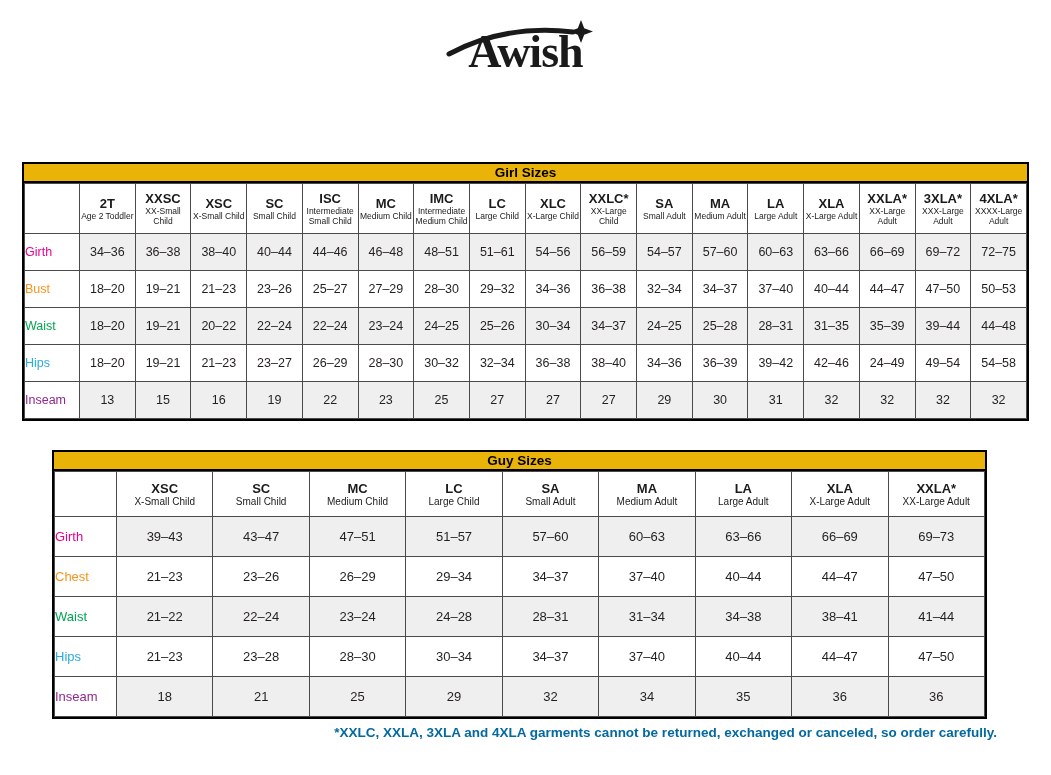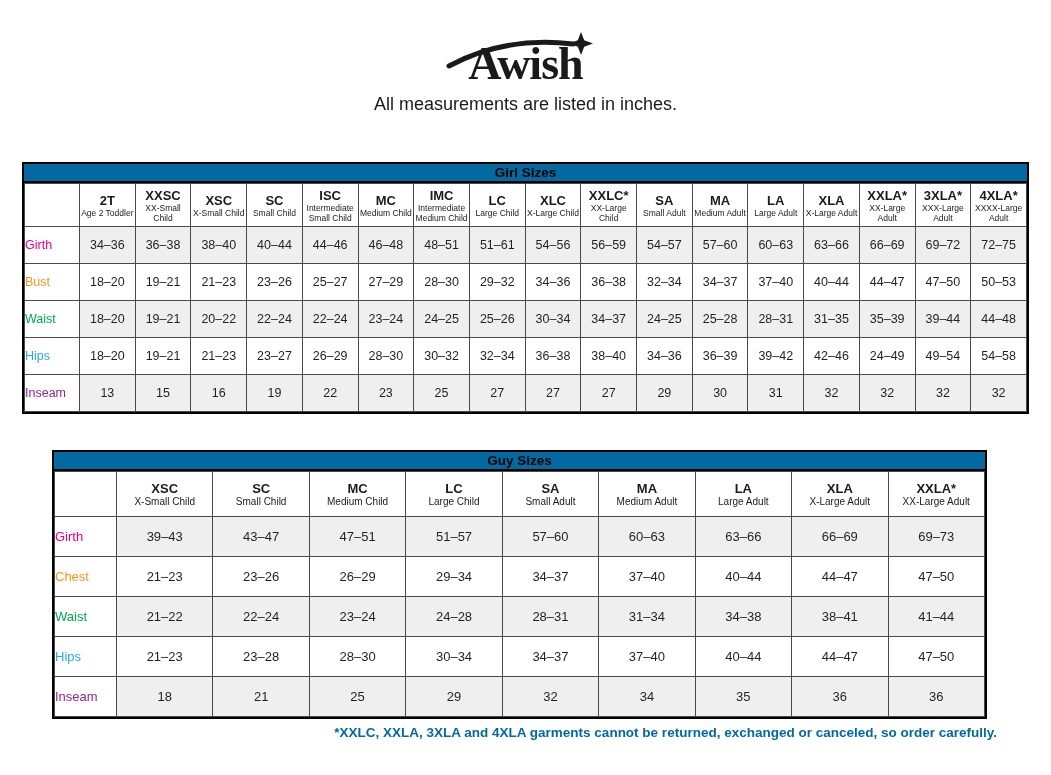--- a/index.html
+++ b/index.html
@@ -9,21 +9,21 @@
     width:1051px; height:775px;
     background:#ffffff;
     font-family:"Liberation Sans", sans-serif;
     color:#231F20;
     overflow:hidden;
   }
 
   
   .header-row {
     display:flex; justify-content:center; align-items:center;
-    gap:20px; padding-top:30px;margin-top:12px;
+    gap:20px; padding-top:30px;
   }
   .logo {
     position:relative;
     width:178px; text-align:center;
     font-family:"Liberation Serif", serif;
     color:#1a1a1a;
   }
   .logo-awish {
     display:block;
     font-size:46px; font-weight:bold; line-height:44px;
@@ -51,42 +51,42 @@
   
   .size-table {
     position:absolute;
     border:2px solid #000;
     background:#fff;
   }
   #girl-table { left:22px; top:162px; width:1007px; }
   #guy-table  { left:52px; top:450px; width:935px; }
 
   .table-bar {
-    background:#0369a1;
+    background:#eab308;
     border-bottom:2px solid #000;
     text-align:center;
     font-weight:bold; font-size:13.5px; color:#000;
     height:19px; line-height:18px;
   }
   .size-table table {
     width:100%;
     border-collapse:collapse;
     table-layout:fixed;
   }
   .size-table th, .size-table td {
     border:1.5px solid #4a4a4a;
     text-align:center;
     vertical-align:middle;
     background:#fff;
     font-weight:normal;
   }
   .col-code { font-weight:bold; font-size:13px; line-height:15px; color:#1a1a1a; }
   #girl-table .col-sub { font-size:8.5px; line-height:10px; color:#1a1a1a; }
   #guy-table  .col-sub { font-size:10px;  line-height:11px; color:#1a1a1a; }
-  #girl-table thead tr { height:43px; }
+  #girl-table thead tr { height:50px; }
   #guy-table  thead tr { height:45px; }
   #girl-table tbody tr { height:37px; }
   #guy-table  tbody tr { height:40px; }
   #girl-table tbody td { font-size:12.5px; }
   #guy-table  tbody td { font-size:13px; }
   tbody tr.shade td { background:#EFEFEF; }
   .row-label {
     text-align:left !important;
     font-weight:bold;
     background:#fff !important;
@@ -109,21 +109,20 @@
   <div class="header-row">
     <div class="logo">
       <svg class="logo-swoosh" width="170" height="40" viewBox="0 0 170 40">
         <path d="M4,36 Q60,6 128,14" fill="none" stroke="#1a1a1a" stroke-width="5" stroke-linecap="round"></path>
         <path d="M136,2 l3.2,8.2 L148,13.5 l-8.8,3.3 L136,25 l-3.2,-8.2 L124,13.5 l8.8,-3.3 Z" fill="#1a1a1a"></path>
       </svg>
       <span class="logo-awish">Awish</span>
     </div>
   </div>
 
-  <div class="subtitle">All measurements are listed in inches.</div>
 
   <div class="size-table" id="girl-table">
     <div class="table-bar">Girl Sizes</div>
     <table>
         <colgroup>
           <col style="width: 55px;">
           <col>
           <col>
           <col>
           <col>

